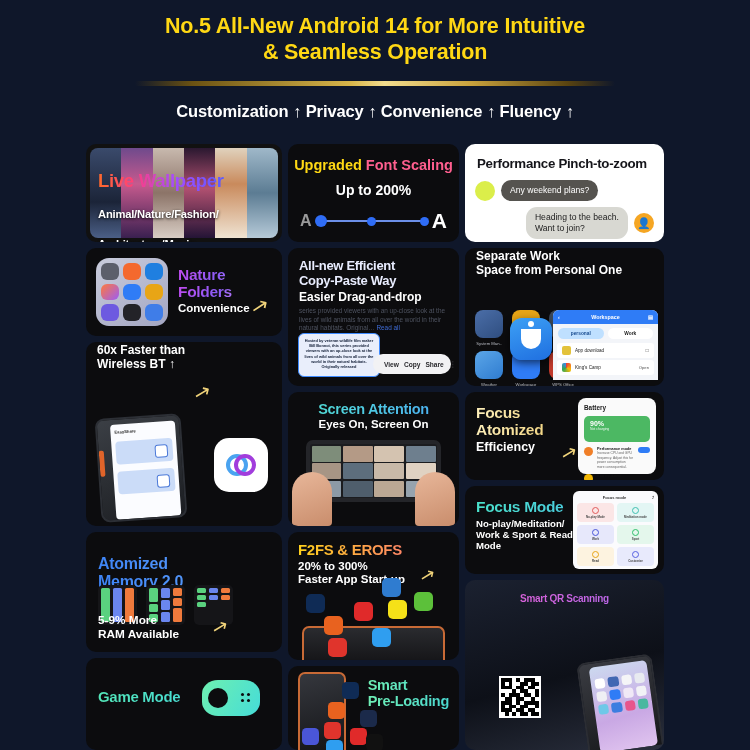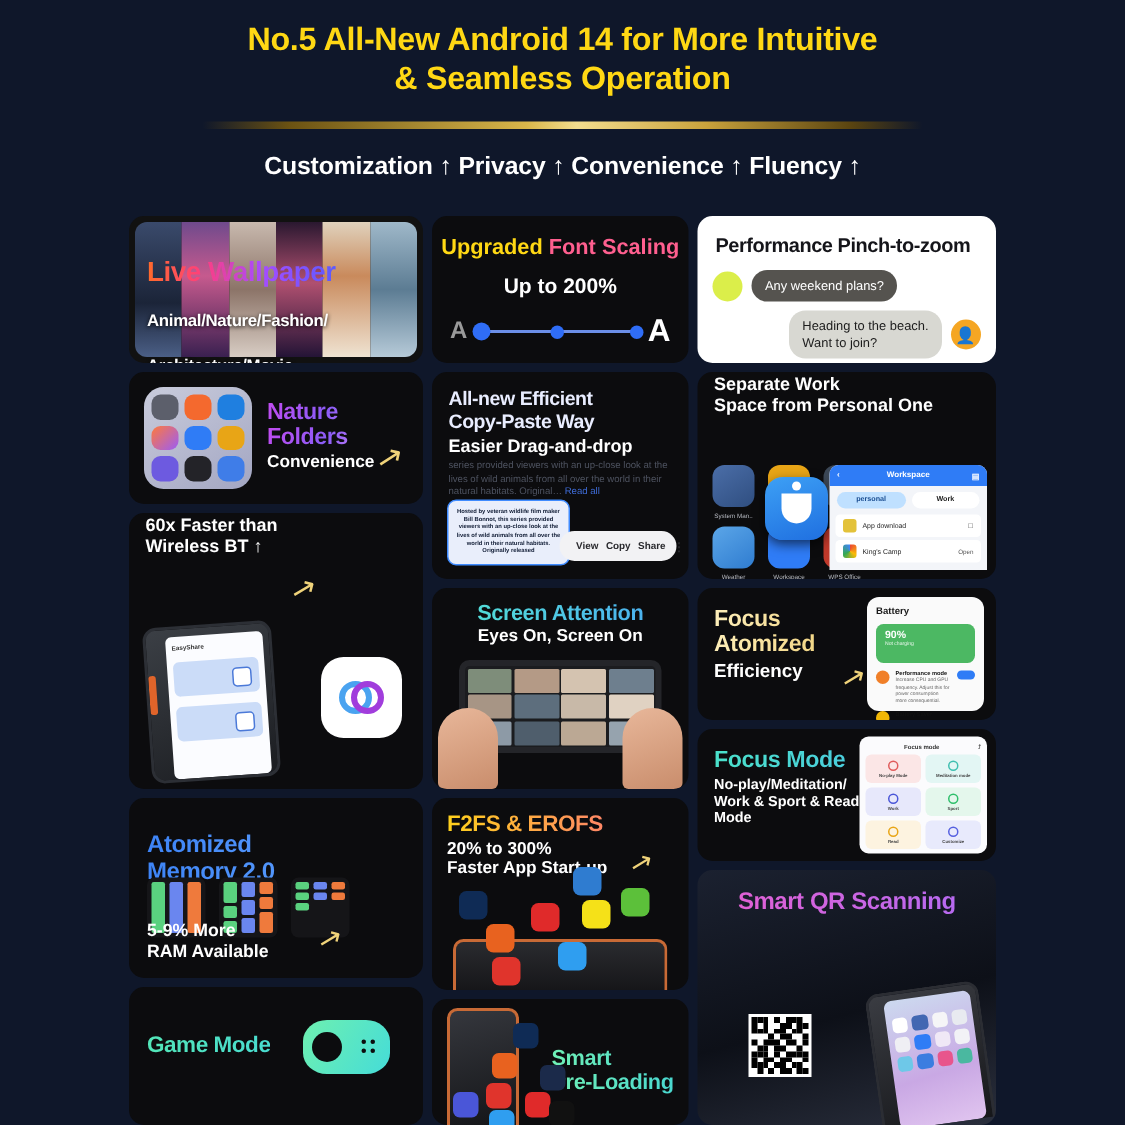--- a/index.html
+++ b/index.html
@@ -262,37 +262,37 @@
   }
   #c13 .pad:before, #c13 .pad:after { content:""; position: absolute; width: 20px; height: 20px; border-radius: 50%; background: #0c0c0e; top: 8px; }
   #c13 .pad:before { left: 6px; }
   #c13 .pad:after { right: 6px; background: transparent;
     box-shadow: -3px -3px 0 0 #0c0c0e, 3px 3px 0 0 #0c0c0e, -3px 3px 0 0 #0c0c0e, 3px -3px 0 0 #0c0c0e;
     width: 3px; height: 3px; top: 16px; right: 13px; }
 
   
   #c14 { left: 379px; top: 436px; width: 199px; height: 170px;
     background: linear-gradient(165deg,#1b2130,#0d1018 55%,#2a2f3d); }
-  #c14 .t { font-size: 16px; font-weight: bold; text-align: center; padding-top: 13px; letter-spacing: -0.3px;
+  #c14 .t { font-size: 10px; font-weight: bold; text-align: center; padding-top: 13px; letter-spacing: -0.3px;
     background-image: linear-gradient(90deg,#e85fd0,#b06bf5); }
   #c14 .t2 { color: #fff; font-size: 12px; line-height: 13.5px; font-weight: bold; text-align: center; margin-top: 2px; }
   #c14 .qr { position: absolute; left: 34px; top: 96px; width: 42px; height: 42px; background: #fff; padding: 2px; }
   #c14 .qr .g { width: 100%; height: 100%; display: grid; grid-template-columns: repeat(10,1fr); grid-template-rows: repeat(10,1fr); }
   #c14 .qr .g i { display: block; }
   #c14 .qr .g i.on { background: #000; }
   #c14 .ph2 { position: absolute; right: 6px; top: 78px; width: 76px; height: 92px;
     background: linear-gradient(165deg,#3a3c42,#16171a); border-radius: 9px 9px 0 0;
     border: 2.5px solid #2b2d33; border-bottom: none; transform: rotate(-8deg); overflow: hidden; }
   #c14 .ph2 .s { position: absolute; inset: 4px 4px 0 10px; background: linear-gradient(170deg,#ccd9ef,#c9a8e4 60%,#e0c4ef); border-radius: 5px;
     display: grid; grid-template-columns: repeat(4,1fr); gap: 3px; padding: 12px 4px; align-content: start; }
   #c14 .ph2 .s b { height: 10px; border-radius: 3px; display: block; }
 
   
   #c15 { left: 202px; top: 522px; width: 171px; height: 84px; }
-  #c15 .t { position: absolute; right: 10px; top: 32px; font-size: 14.5px; line-height: 16px; font-weight: bold;
+  #c15 .t { position: absolute; right: 10px; top: 11px; font-size: 14.5px; line-height: 16px; font-weight: bold;
     text-align: left; letter-spacing: -0.3px; background-image: linear-gradient(90deg,#6ff0b6,#4ad8d0); margin-left: 12px; }
   #c15 .ph3 { position: absolute; left: 10px; top: 6px; width: 48px; height: 78px;
     background: linear-gradient(165deg,#35373d,#141518); border-radius: 7px 7px 0 0;
     border: 2px solid #c86a36; border-bottom: none; }
   #c15 .ic { position: absolute; width: 17px; height: 17px; border-radius: 4.5px; }
 </style>
 </head>
 <body>
 
 <div class="page">

